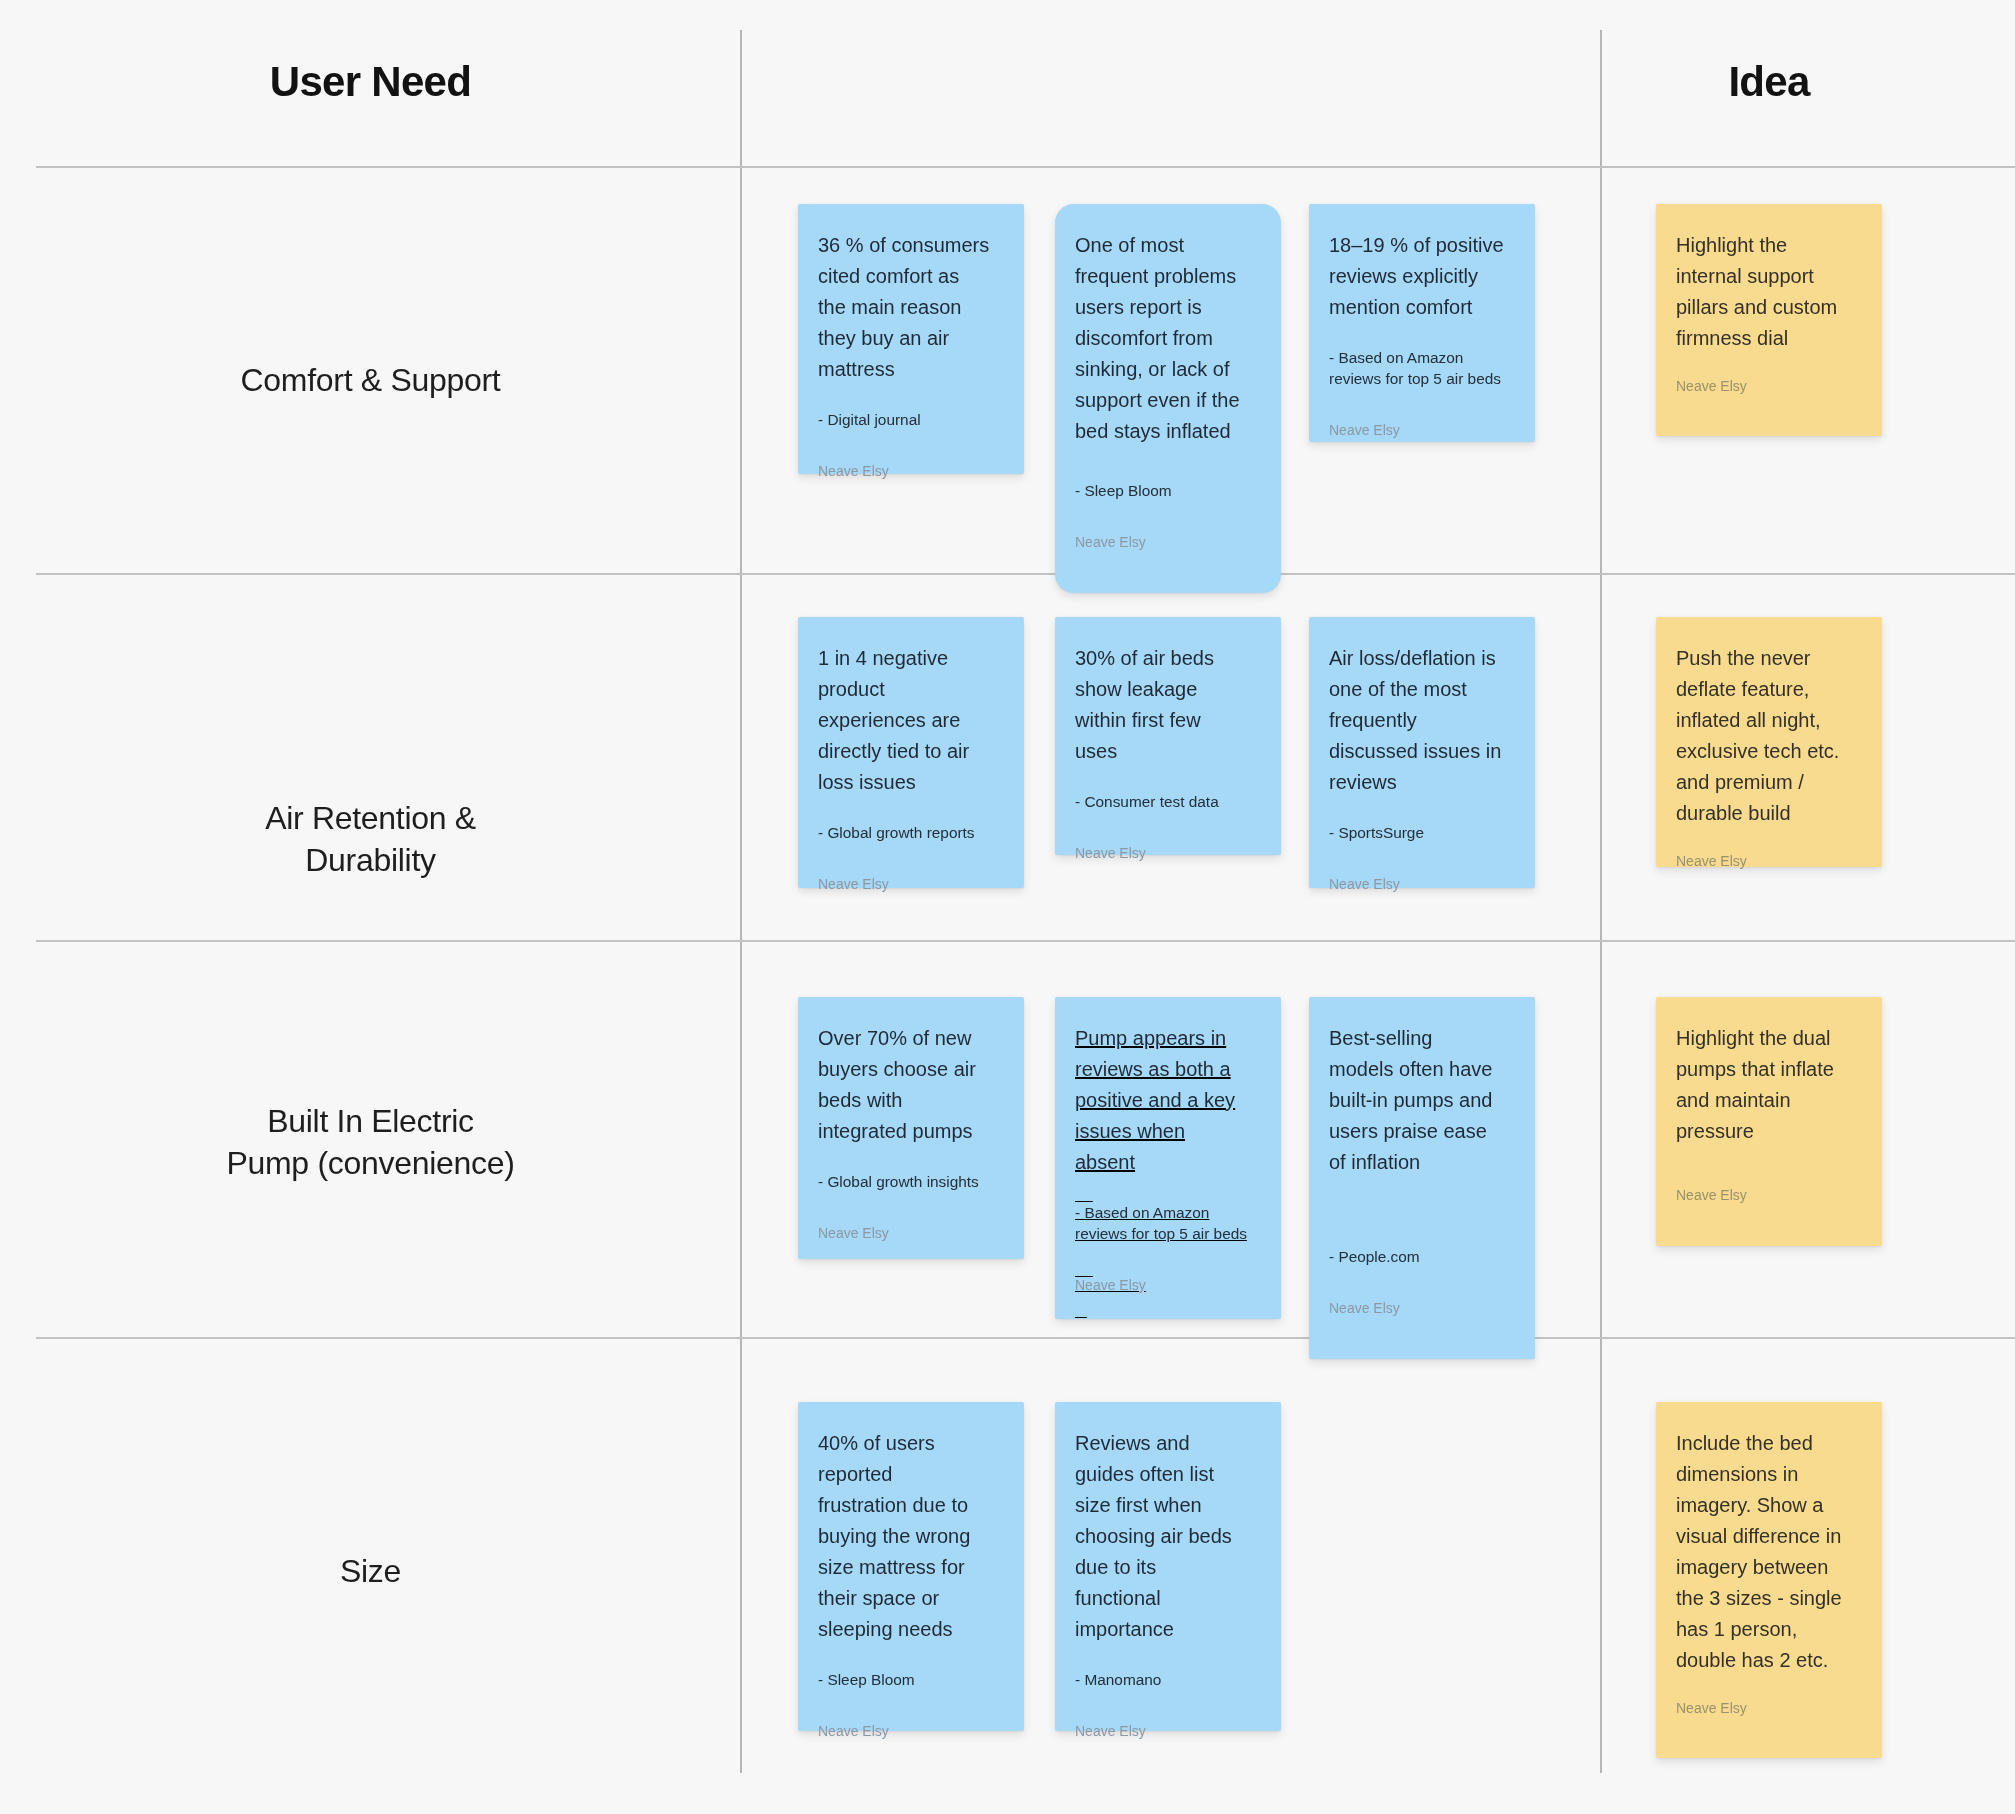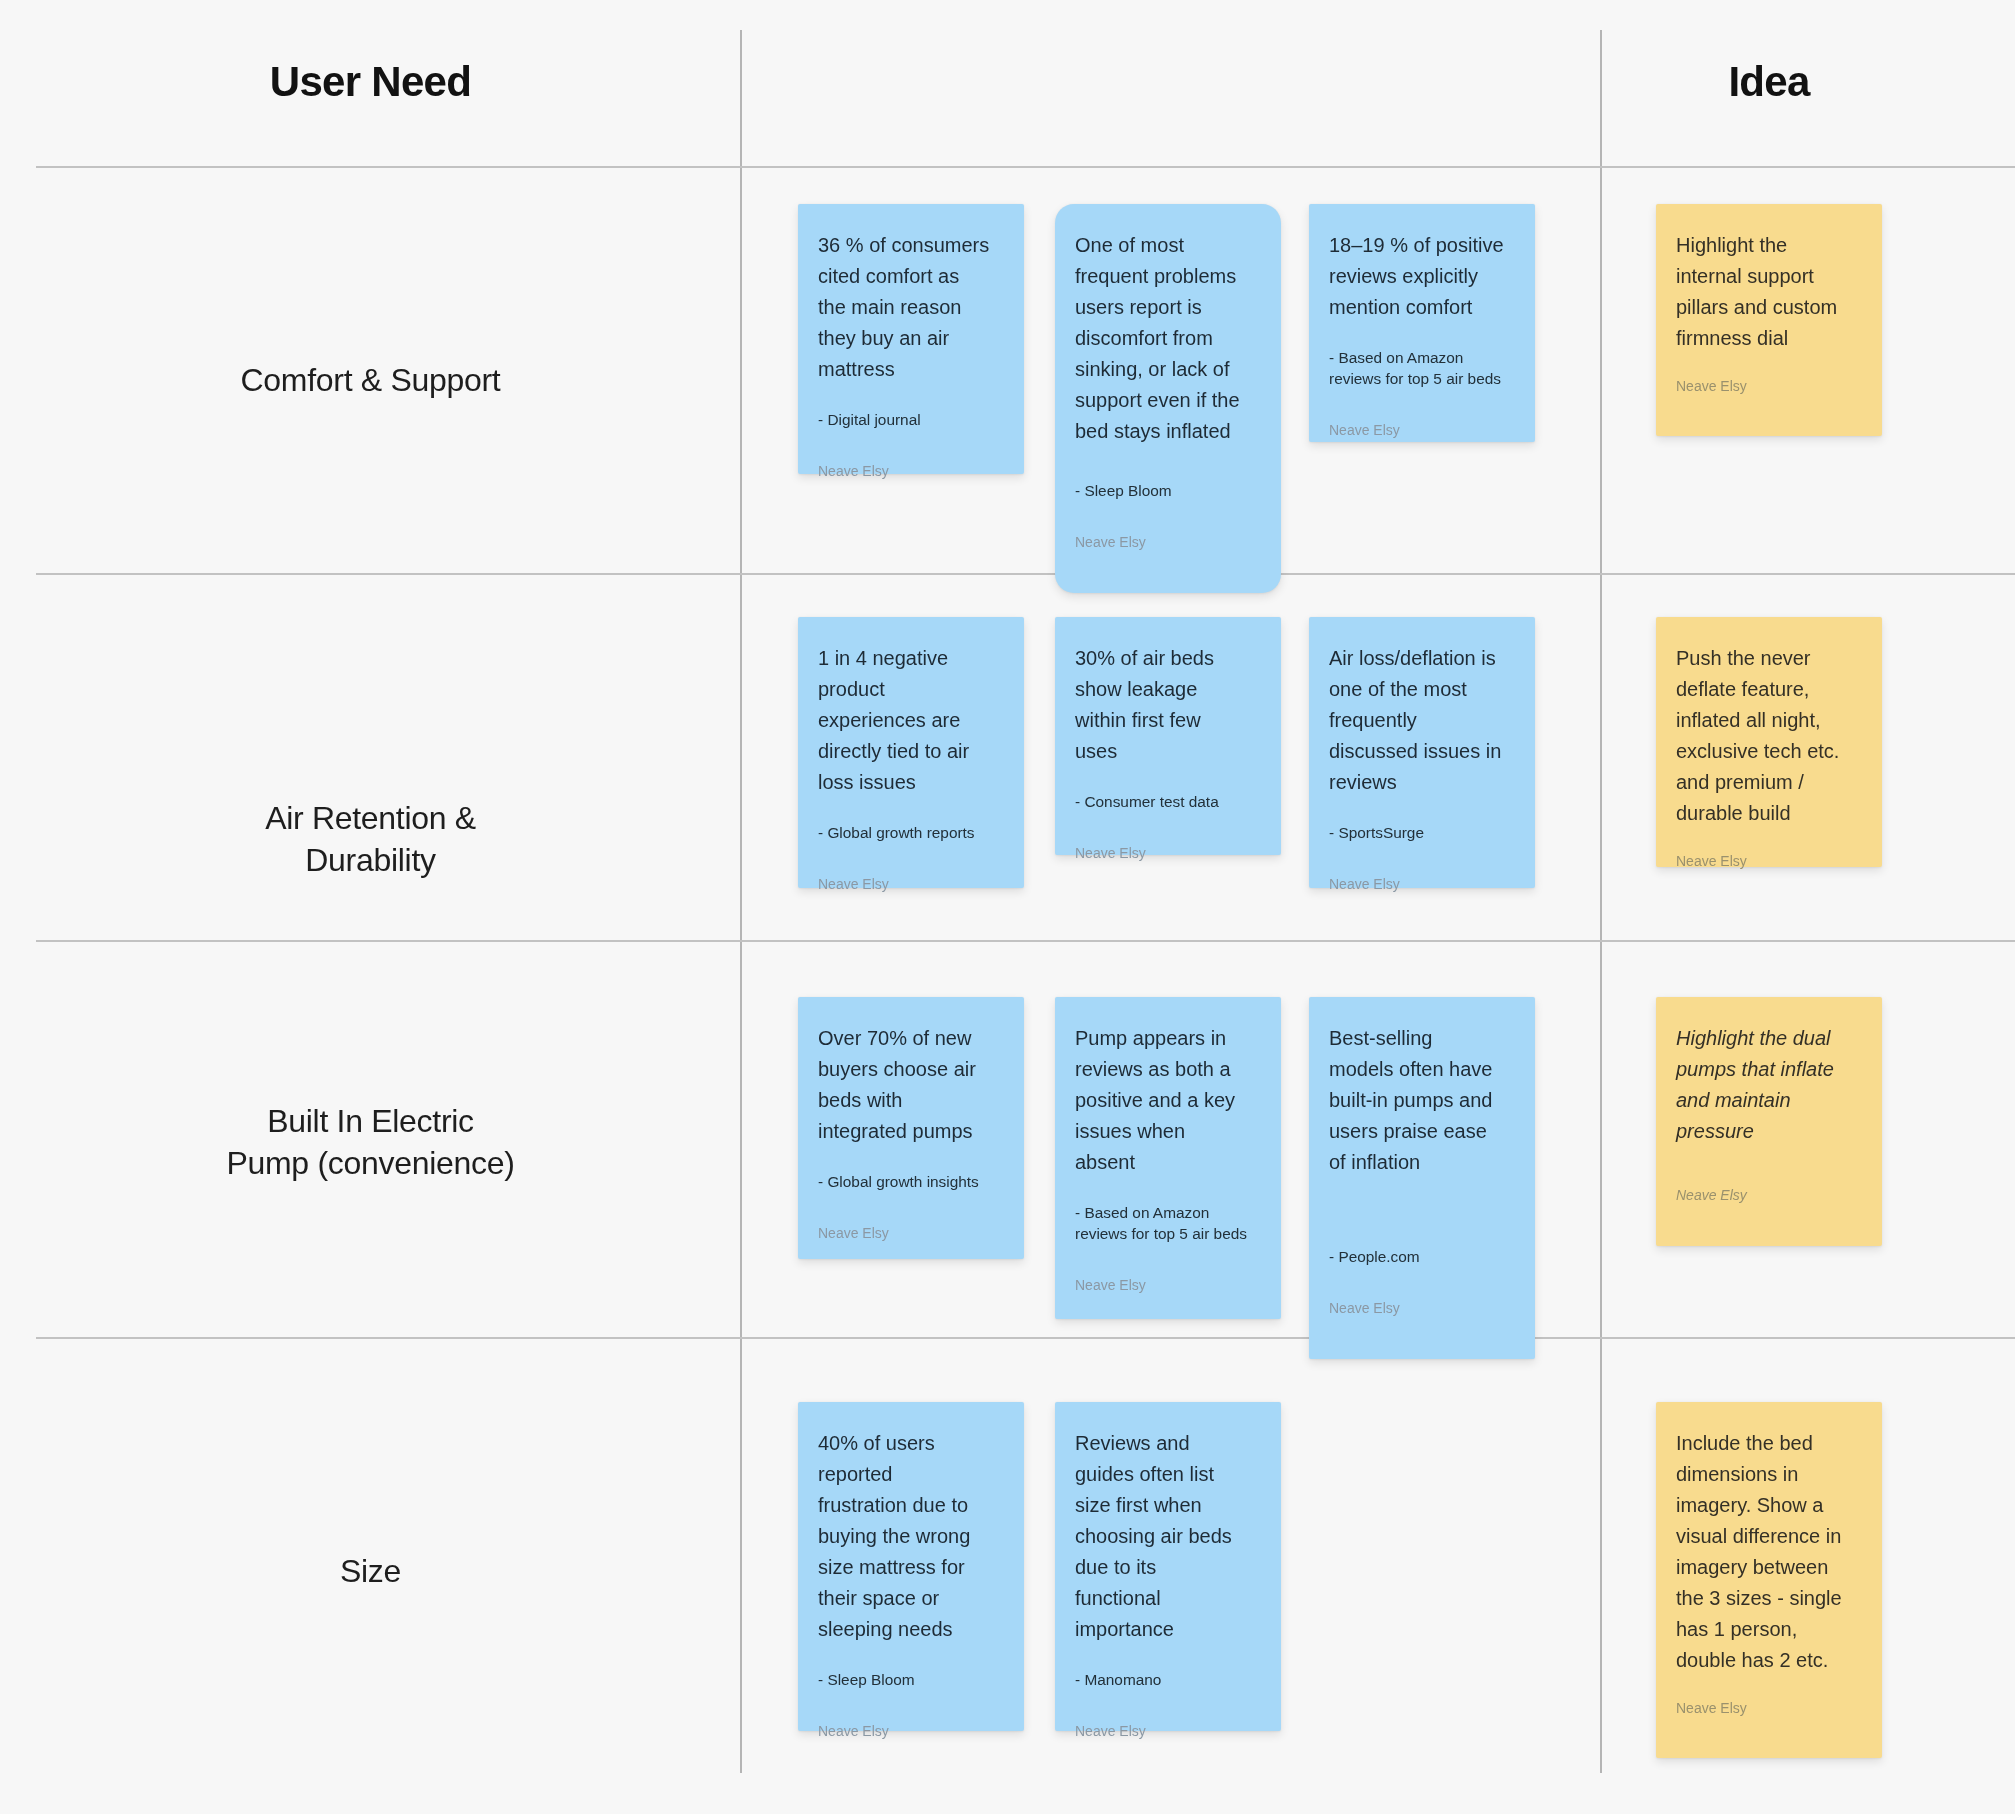--- a/index.html
+++ b/index.html
@@ -172,21 +172,21 @@
   <div class="note blue" style="left:798px;top:997px;height:262px;">
     <div class="note-text">Over 70% of new
 buyers choose air
 beds with
 integrated pumps</div>
     <div class="note-footer">
       <div class="note-source">- Global growth insights</div>
       <div class="note-author">Neave Elsy</div>
     </div>
   </div>
-  <div class="note blue" style="left:1055px;top:997px;height:322px;">
+  <div class="note blue" style="left:1055px;top:997px;height:322px;text-decoration:underline;">
     <div class="note-text">Pump appears in
 reviews as both a
 positive and a key
 issues when
 absent</div>
     <div class="note-footer">
       <div class="note-source">- Based on Amazon
 reviews for top 5 air beds</div>
       <div class="note-author">Neave Elsy</div>
     </div>
@@ -195,21 +195,21 @@
     <div class="note-text">Best-selling
 models often have
 built-in pumps and
 users praise ease
 of inflation</div>
     <div class="note-footer">
       <div class="note-source">- People.com</div>
       <div class="note-author">Neave Elsy</div>
     </div>
   </div>
-  <div class="note yellow" style="left:1656px;top:997px;height:249px;font-style:italic;">
+  <div class="note yellow" style="left:1656px;top:997px;height:249px;">
     <div class="note-text">Highlight the dual
 pumps that inflate
 and maintain
 pressure</div>
     <div class="note-footer">
       <div class="note-author">Neave Elsy</div>
     </div>
   </div>
 
   <div class="note blue" style="left:798px;top:1402px;height:329px;">

